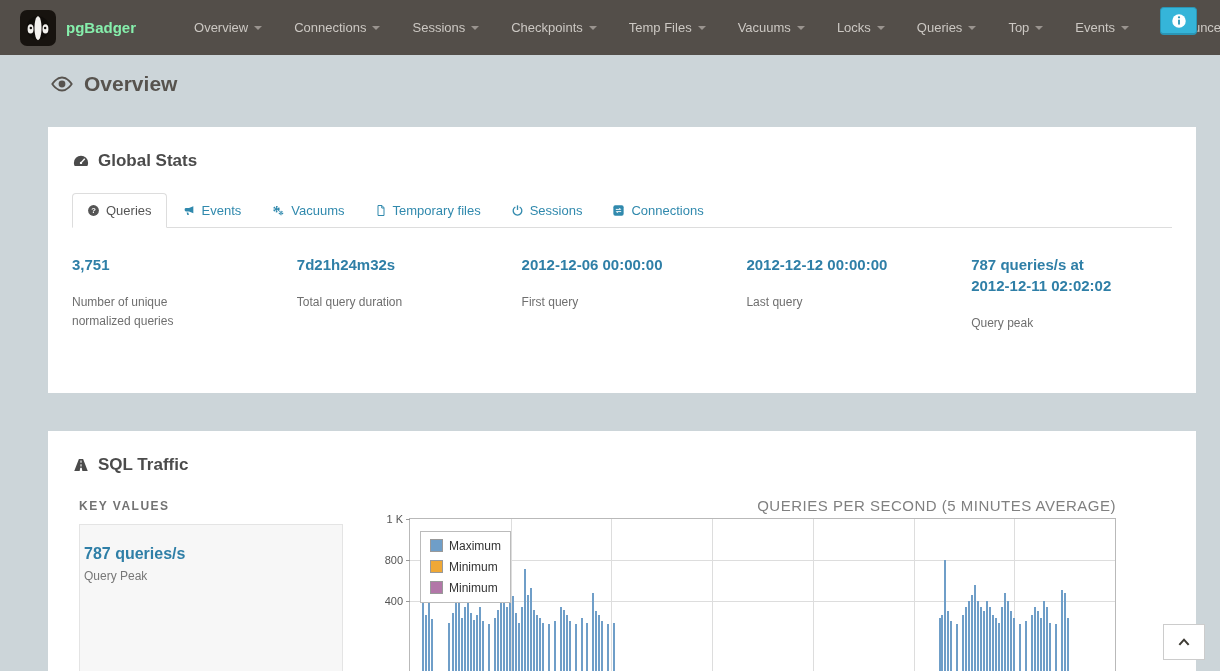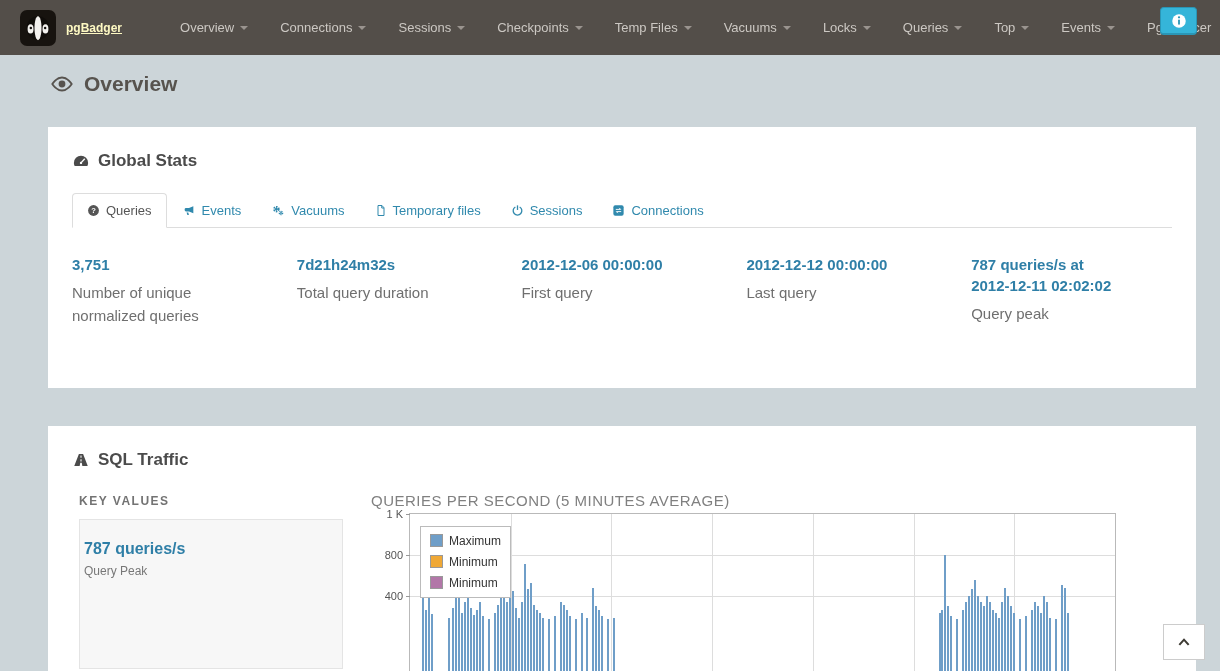--- a/index.html
+++ b/index.html
@@ -3,21 +3,21 @@
 <meta charset="utf-8">
 <style>
   * { margin:0; padding:0; box-sizing:border-box; }
   html,body { width:1220px; height:671px; overflow:hidden; }
   body { font-family:"Liberation Sans", sans-serif; background:#ccd5d9; }
 
   
   .navbar { height:55px; background:#534e49; display:flex; align-items:center; position:relative; padding:0 20px; }
   .brand { display:flex; align-items:center; gap:10px; cursor:pointer; }
   .brand-logo { width:36px; height:36px; border-radius:7px; background:#17130f; display:flex; align-items:center; justify-content:center; }
-  .brand-text { color:#fef9c3; font-weight:bold; font-size:12px;text-decoration:underline; }
+  .brand-text { color:#86efac; font-weight:bold; font-size:15px; }
   .nav-menu { display:flex; margin-left:42px; }
   .nav-item { color:#ccc8c3; font-size:13px; padding:10px 16px; display:flex; align-items:center; gap:6px; cursor:pointer; white-space:nowrap; }
   .caret { width:0; height:0; border-left:4px solid transparent; border-right:4px solid transparent; border-top:4px solid #9a948f; display:inline-block; }
   .info-btn { position:absolute; right:23px; top:7px; width:37px; height:28px; background:#35b5d9; border:1px solid #2a96b6; border-bottom-width:2px; border-radius:4px; display:flex; align-items:center; justify-content:center; cursor:pointer; }
 
   
   .page-header { padding:17px 24px 16px 50px; display:flex; align-items:center; gap:10px; color:#57534e; }
   .page-header h1 { font-size:21px; font-weight:bold; }
 
   
@@ -28,33 +28,33 @@
   #sql-traffic-card { height:420px; }
 
   
   .tabs { display:flex; border-bottom:1px solid #ddd; margin-top:22px; }
   .tab { font-size:13px; padding:9px 14px; display:flex; align-items:center; gap:6px; color:#3089ad; cursor:pointer; margin-bottom:-1px; border:1px solid transparent; }
   .tab.active { background:#fff; color:#555; border-color:#ddd #ddd #fff #ddd; border-radius:4px 4px 0 0; }
 
   
   .stats-grid { display:grid; grid-template-columns:repeat(5, 1fr); margin-top:26px; column-gap:24px; }
   .stat-value { color:#2f7fa7; font-size:15px; font-weight:bold; line-height:1.4; max-width:150px; }
-  .stat-label { color:#6f6f6f; font-size:15px; margin-top:6px; line-height:1.55; max-width:150px; }
+  .stat-label { color:#6f6f6f; font-size:12px; margin-top:18px; line-height:1.55; max-width:150px; }
 
   
   .traffic-body { display:flex; margin-top:22px; }
   .key-col { width:264px; margin-left:7px; flex:none; }
   .key-heading { font-size:12px; font-weight:bold; color:#737373; letter-spacing:1.5px; margin-top:2px; }
   .key-box { margin-top:11px; background:#f7f7f7; border:1px solid #e4e4e4; padding:20px 4px; min-height:150px; }
   .key-value { color:#2f7fa7; font-size:16px; font-weight:bold; }
   .key-label { color:#777; font-size:12px; margin-top:6px; }
 
   
   .chart-col { margin-left:28px; flex:none; }
-  .chart-title { text-align:left; color:#808080; font-size:15px; letter-spacing:0.5px; width:745px; margin-bottom:4px; }
+  .chart-title { text-align:right; color:#808080; font-size:15px; letter-spacing:0.5px; width:745px; margin-bottom:4px; }
   .chart-wrap { display:flex; }
   .y-axis { width:38px; position:relative; flex:none; }
   .y-tick-label { position:absolute; right:6px; transform:translateY(-50%); font-size:11px; color:#555; white-space:nowrap; }
   .plot { position:relative; width:707px; height:205px; border:1px solid #b9b9b9; background:#fff; flex:none; }
   .gridline-h { position:absolute; left:0; right:0; height:1px; background:#ddd; }
   .gridline-v { position:absolute; top:0; bottom:0; width:1px; background:#ddd; }
   .y-tick-mark { position:absolute; left:-4px; width:4px; height:1px; background:#999; }
   .bar { position:absolute; bottom:0; width:2px; background:#6f9ec8; }
   .legend { position:absolute; left:10px; top:12px; background:#fff; border:1px solid #bbb; padding:7px 9px; display:flex; flex-direction:column; gap:7px; z-index:3; }
   .legend-row { display:flex; align-items:center; gap:6px; }

